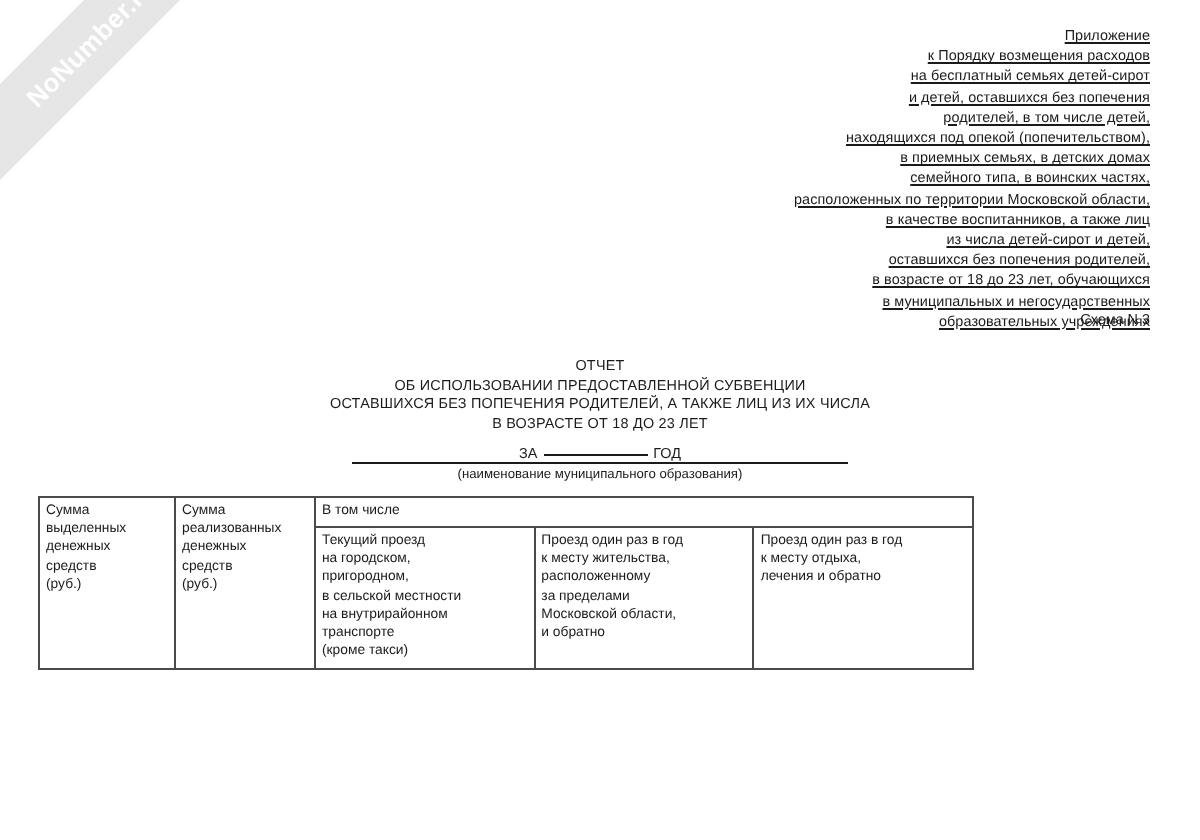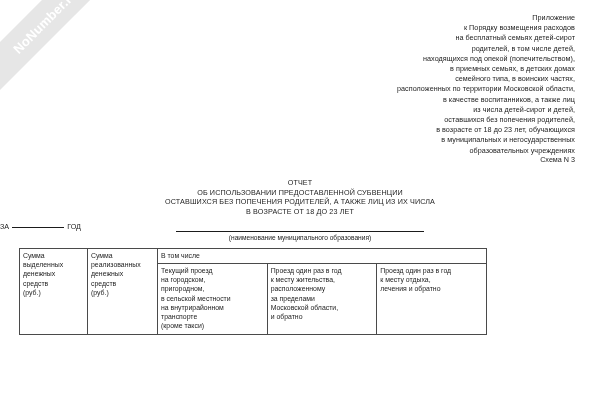--- a/index.html
+++ b/index.html
@@ -61,21 +61,21 @@
   .appendix {
     position: absolute;
     right: 25px;
     top: 13px;
     width: 360px;
     text-align: right;
     font-size: 7.2px;
     line-height: 10.2px;
     letter-spacing: .05px;
   }
-  .appendix .ln { display: block; white-space: nowrap; }
+  .appendix .ln { display: block; white-space: nowrap; text-decoration: underline; }
 
   .scheme-no {
     position: absolute;
     right: 25px;
     top: 155px;
     font-size: 7.2px;
     line-height: 10px;
     white-space: nowrap;
     padding-left: 48px;
   }
@@ -91,20 +91,21 @@
     line-height: 9.6px;
     letter-spacing: .12px;
   }
   .title-block .ln { display: block; white-space: nowrap; }
 
   .year-line {
     position: absolute;
     left: 0;
     right: 0;
     top: 220px;
+    text-align: center;
     font-size: 7.2px;
     white-space: nowrap;
   }
   .year-blank {
     display: inline-block;
     width: 52px;
     border-bottom: 1px solid #1b1b1b;
     margin: 0 3px;
     vertical-align: 1px;
     height: 7px;
@@ -160,20 +161,21 @@
 </style>
 </head>
 <body>
 
 <div class="sheet">
 
   <div class="appendix">
     <span class="ln">Приложение</span>
     <span class="ln">к Порядку возмещения расходов</span>
     <span class="ln">на бесплатный семьях детей-сирот</span>
+    <span class="ln">и детей, оставшихся без попечения</span>
     <span class="ln">родителей, в том числе детей,</span>
     <span class="ln">находящихся под опекой (попечительством),</span>
     <span class="ln">в приемных семьях, в детских домах</span>
     <span class="ln">семейного типа, в воинских частях,</span>
     <span class="ln">расположенных по территории Московской области,</span>
     <span class="ln">в качестве воспитанников, а также лиц</span>
     <span class="ln">из числа детей-сирот и детей,</span>
     <span class="ln">оставшихся без попечения родителей,</span>
     <span class="ln">в возрасте от 18 до 23 лет, обучающихся</span>
     <span class="ln">в муниципальных и негосударственных</span>

